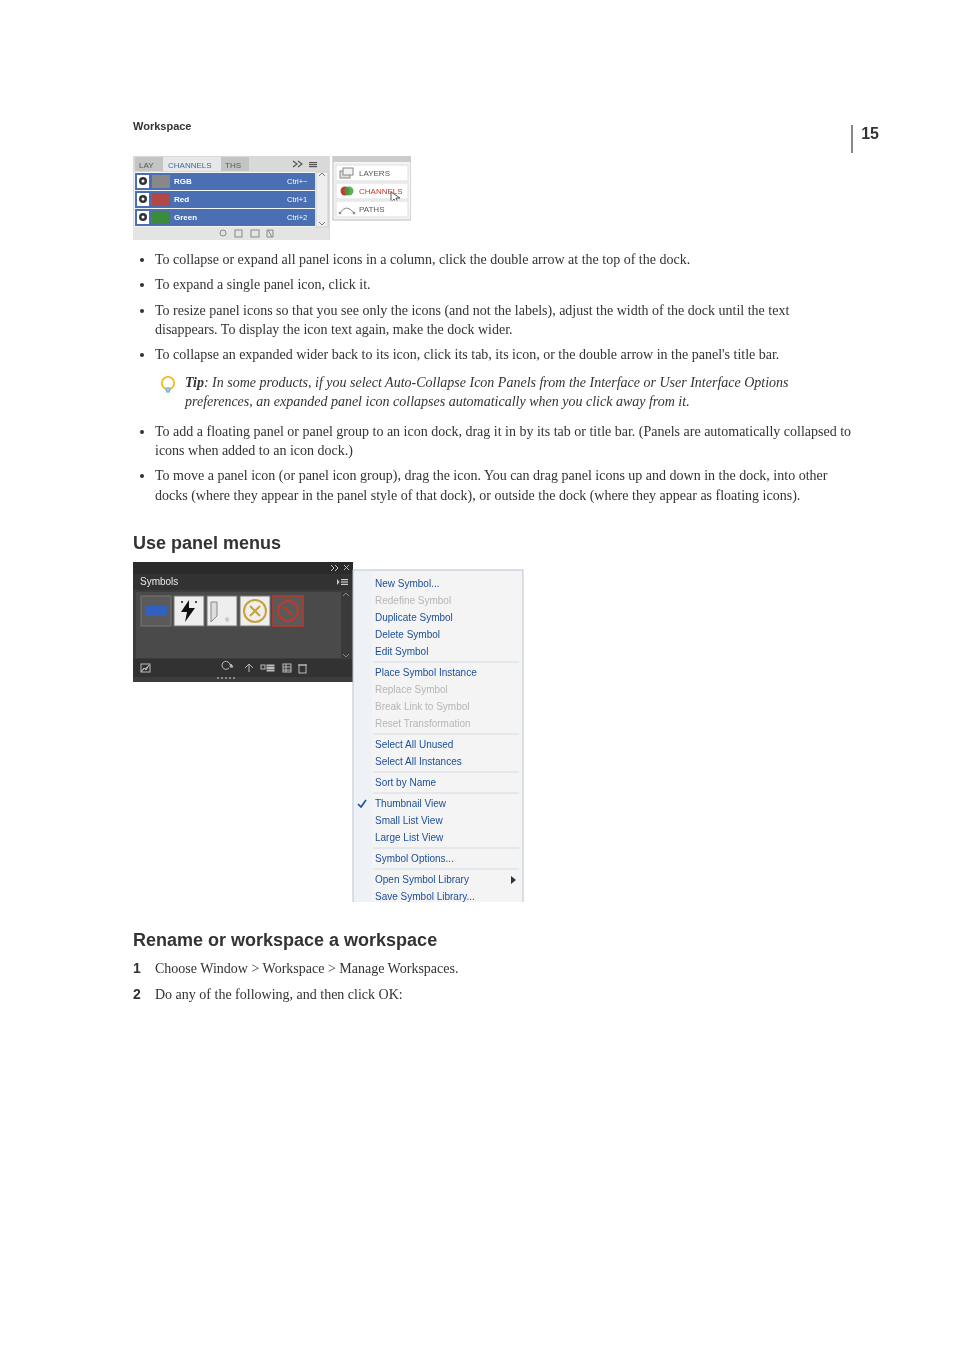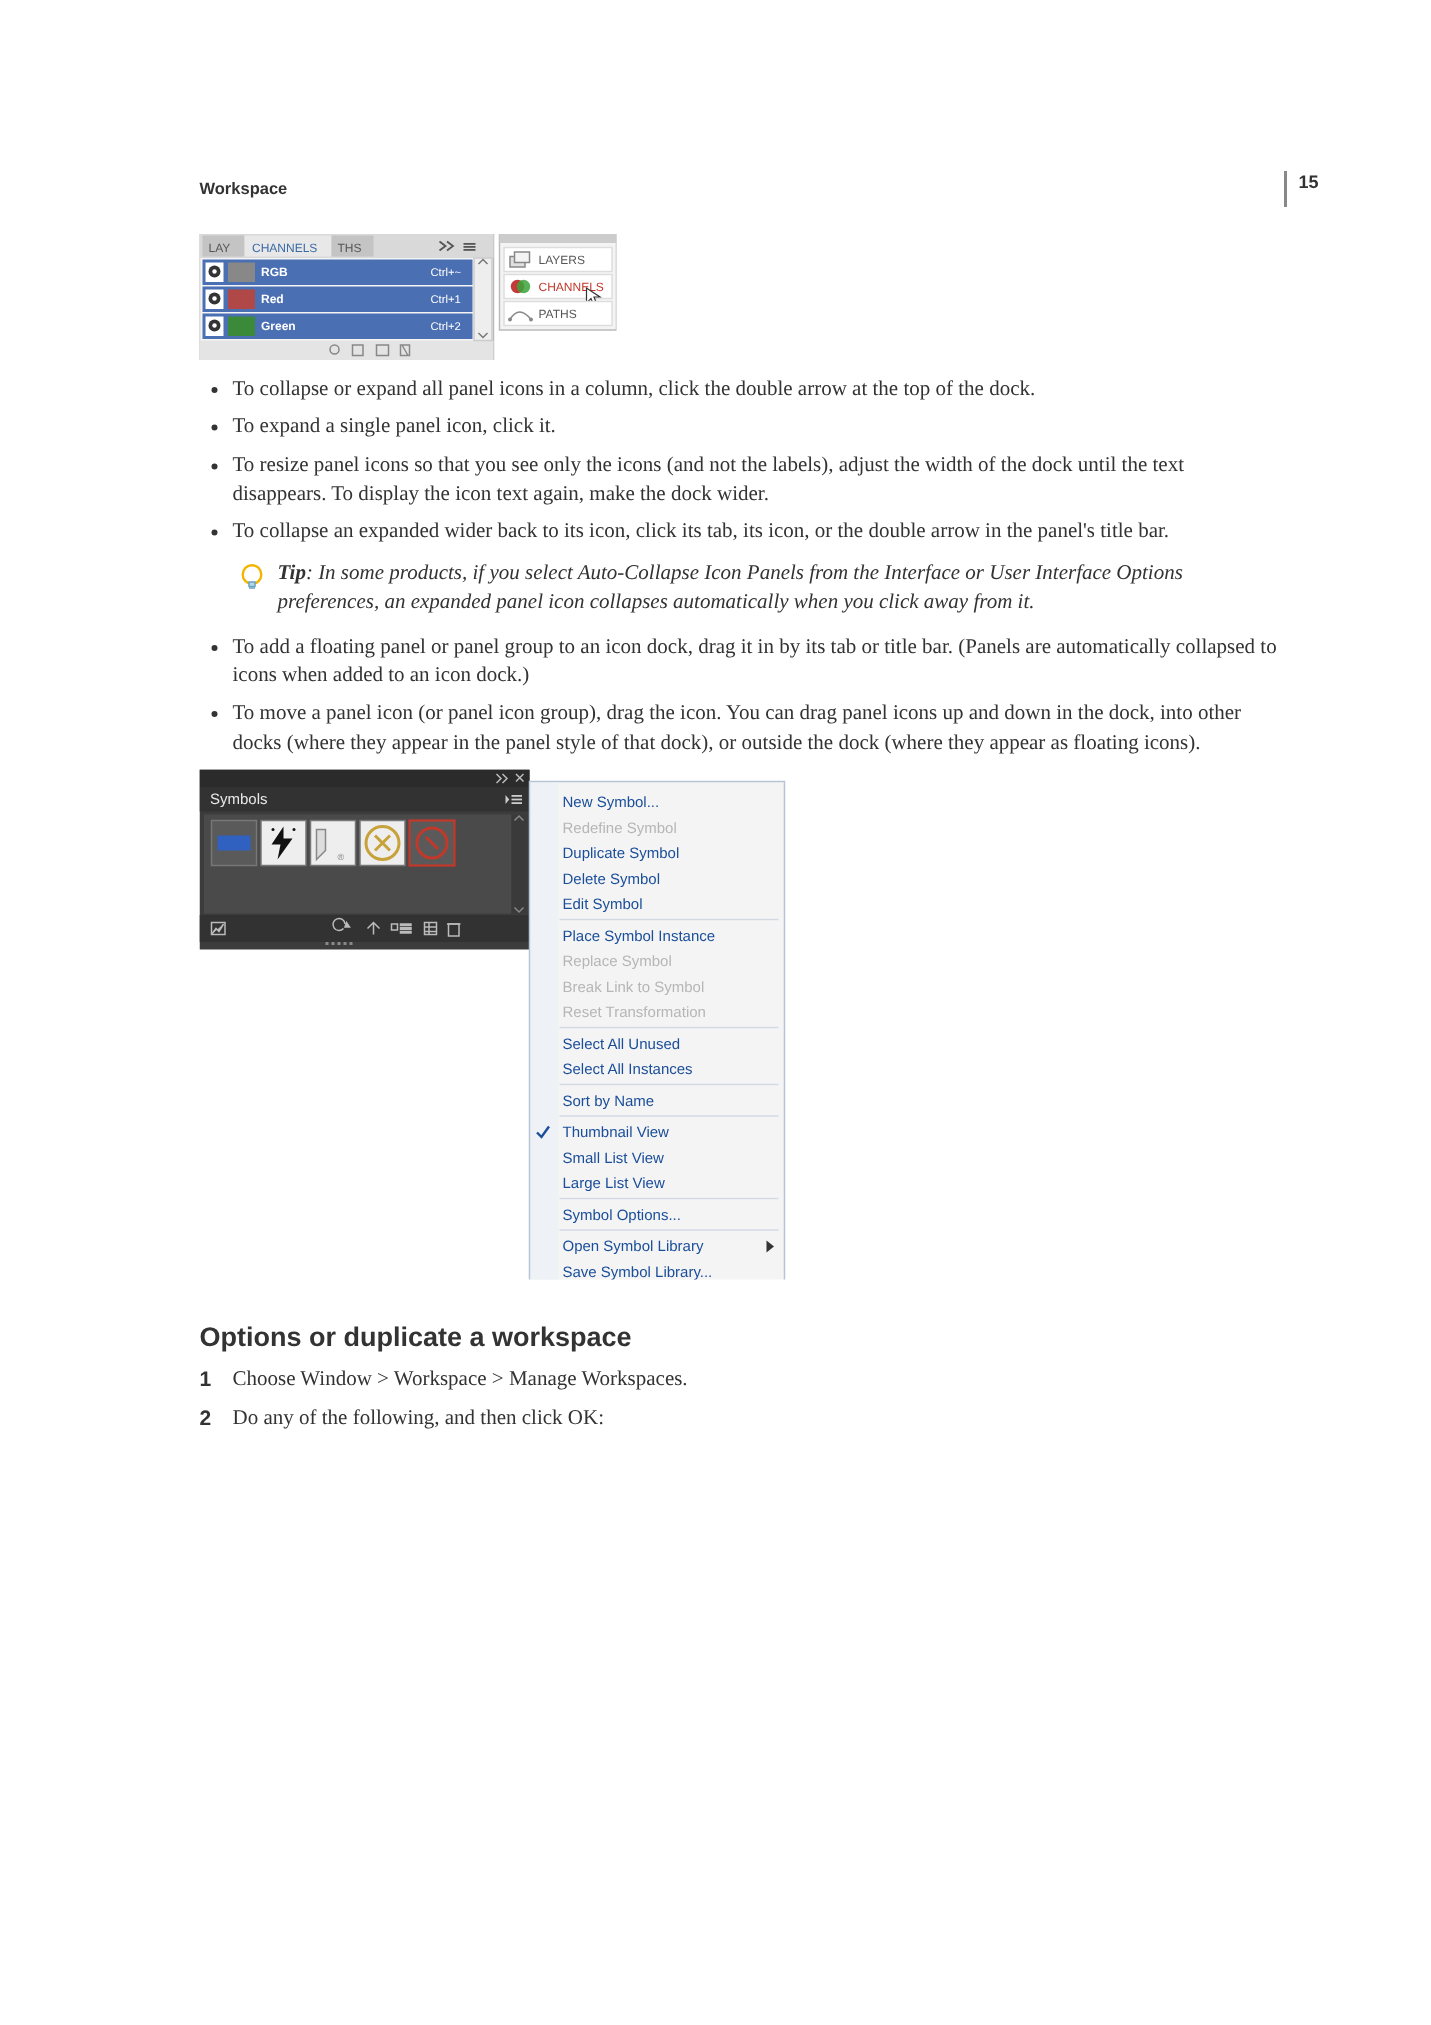--- a/index.html
+++ b/index.html
@@ -10,24 +10,24 @@
     color: #333;
     background: #fff;
     width: 954px;
   }
   .page {
     padding: 120px 100px 40px 133px;
     position: relative;
   }
   .page-number {
     position: absolute;
-    top: 114px;
+    top: 125px;
     right: 75px;
     font-family: "Myriad Pro", Arial, sans-serif;
-    font-size: 12px;
+    font-size: 16px;
     font-weight: bold;
     color: #333;
     border-left: 2px solid #888;
     padding-left: 8px;
     padding-bottom: 10px;
     text-align: right;
   }
   .header-label {
     font-family: "Myriad Pro", Arial, sans-serif;
     font-size: 11px;
@@ -221,20 +221,21 @@
       </svg>
     </span>
     <span><span class="tip-label">Tip</span><span>: In some products, if you select Auto-Collapse Icon Panels from the Interface or User Interface Options preferences, an expanded panel icon collapses automatically when you click away from it.</span></span>
   </div>
 
   <ul class="bullets">
     <li>To add a floating panel or panel group to an icon dock, drag it in by its tab or title bar. (Panels are automatically collapsed to icons when added to an icon dock.)</li>
     <li>To move a panel icon (or panel icon group), drag the icon. You can drag panel icons up and down in the dock, into other docks (where they appear in the panel style of that dock), or outside the dock (where they appear as floating icons).</li>
   </ul>
 
+  <h2 class="section">Use panel menus</h2>
 
   <div class="fig">
     <svg width="400" height="340" viewBox="0 0 400 340">
 
       <rect x="0" y="0" width="220" height="120" fill="#3c3c3c"></rect>
       <rect x="0" y="0" width="220" height="12" fill="#2b2b2b"></rect>
 
       <path d="M198 3 l3 3 l-3 3 M202 3 l3 3 l-3 3" stroke="#bbb" fill="none"></path>
       <path d="M211 3 l5 5 M216 3 l-5 5" stroke="#bbb"></path>
       <rect x="0" y="12" width="220" height="16" fill="#323232"></rect>
@@ -318,21 +319,21 @@
           <line x1="240" x2="386" y1="286" y2="286" stroke="#d4dae4"></line>
           <text x="242" y="300" font-family="Arial" font-size="10" fill="#1a4e9a">Symbol Options...</text>
           <line x1="240" x2="386" y1="307" y2="307" stroke="#d4dae4"></line>
           <text x="242" y="321" font-family="Arial" font-size="10" fill="#1a4e9a">Open Symbol Library</text>
           <path d="M378 314 l5 4 l-5 4 z" fill="#333"></path>
           <text x="242" y="338" font-family="Arial" font-size="10" fill="#1a4e9a">Save Symbol Library...</text>
         </g>
     </svg>
   </div>
 
-  <h2 class="section">Options or duplicate a workspace</h2>
+  <h2 class="section">Rename or workspace a workspace</h2>
   <ol class="steps">
     <li>Choose Window &gt; Workspace &gt; Manage Workspaces.</li>
     <li>
       <span>Do any of the following, and then click OK:</span>
     </li>
   </ol>
 
 </div>
 
 </body></html>

